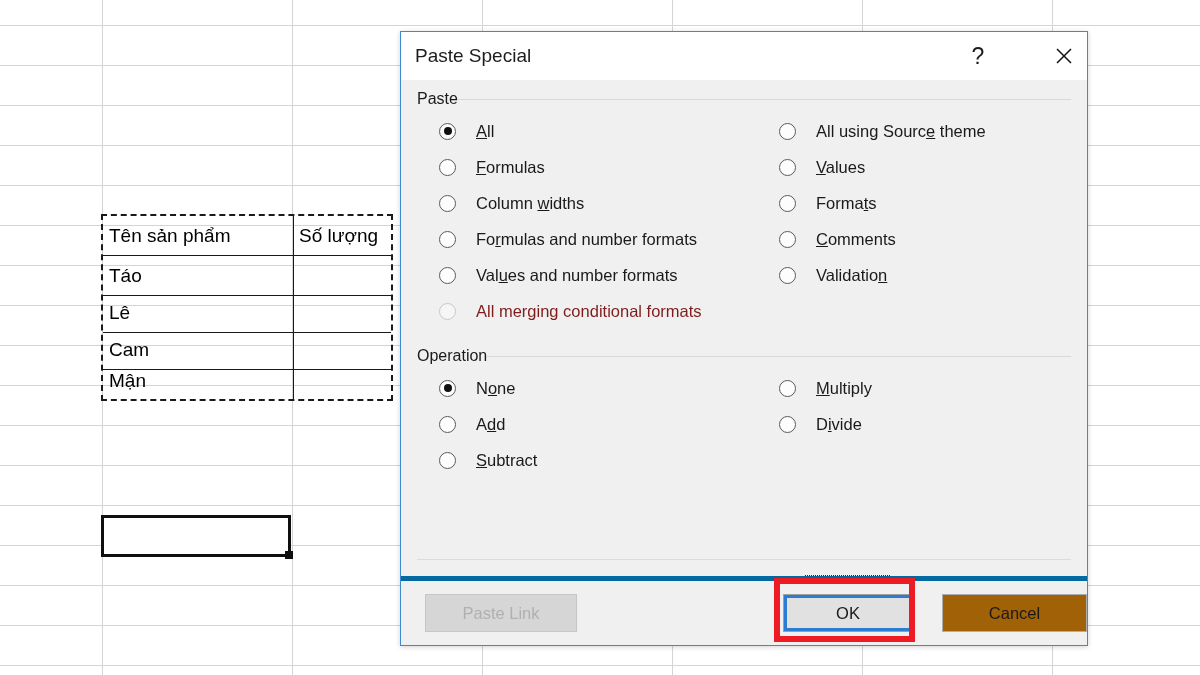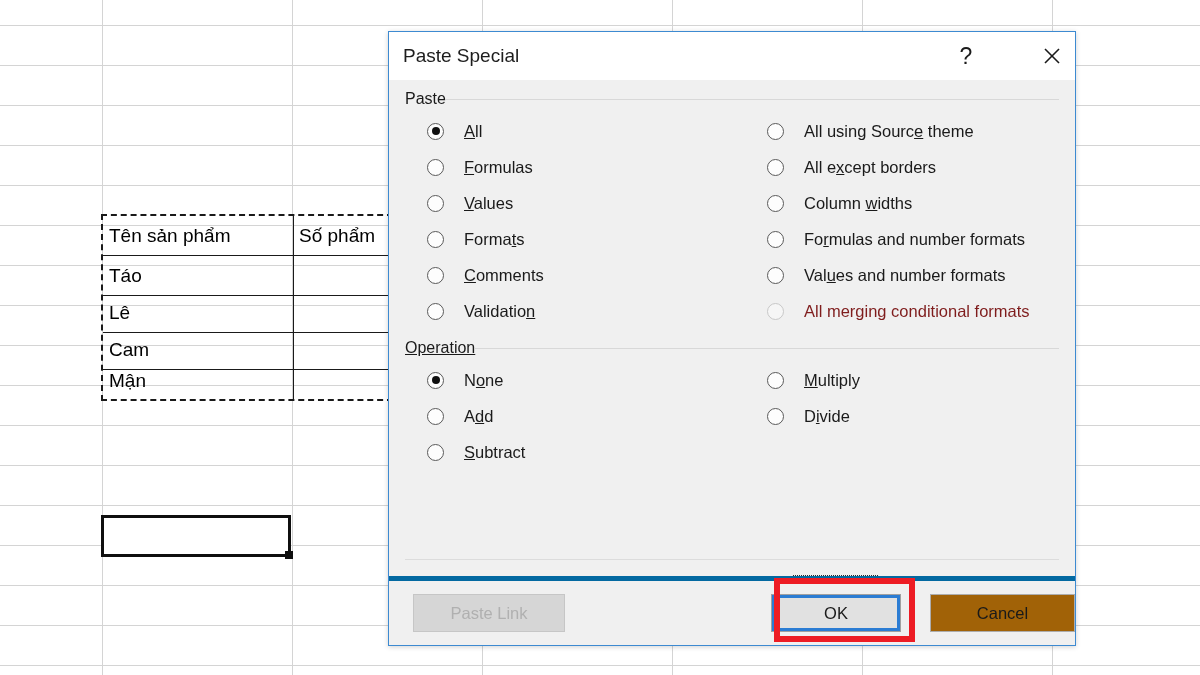--- a/index.html
+++ b/index.html
@@ -78,21 +78,21 @@
     right: -5px;
     bottom: -5px;
     width: 8px;
     height: 8px;
     background: #0f0f0f;
   }
 
   
   #dialog {
     position: absolute;
-    left: 388px;
+    left: 400px;
     top: 31px;
     width: 688px;
     height: 615px;
     background: #f0f0f0;
     border: 1px solid #3d8ad1;
     box-sizing: border-box;
     box-shadow: 0 1px 5px rgba(0,0,0,0.18);
     font-size: 15px;
     color: #1a1a1a;
   }
@@ -179,21 +179,21 @@
     content: "";
     position: absolute;
     left: 50%; top: 50%;
     width: 8px; height: 8px;
     margin: -4px 0 0 -4px;
     border-radius: 50%;
     background: #101010;
   }
   .radio.dis { border-color: #c8c8c8; background: #f6f6f6; }
 
-  #operation-head { margin-top: 10px; text-decoration: underline; }
+  #operation-head { margin-top: 18px; }
 
   .sep-line {
     position: absolute;
     left: 16px;
     right: 16px;
     height: 1px;
     background: #dcdcdc;
   }
   #sep-above-checks { top: 479px; }
 
@@ -299,21 +299,21 @@
 <div id="sheet">
 
   <div id="copy-range">
     <div class="rng-vline" style="left:190px"></div>
     <div class="rng-row" style="top:0px"></div>
     <div class="rng-row" style="top:40px"></div>
     <div class="rng-row" style="top:77px"></div>
     <div class="rng-row" style="top:114px"></div>
 
     <span class="cell-text" style="top:0px">Tên sản phẩm</span>
-    <span class="cell-text col2" style="top:0px">Số phẩm</span>
+    <span class="cell-text col2" style="top:0px">Số lượng</span>
 
     <span class="cell-text" style="top:40px">Táo</span>
     <span class="cell-text" style="top:77px">Lê</span>
     <span class="cell-text" style="top:114px">Cam</span>
     <span class="cell-text" style="top:145px">Mận</span>
   </div>
 
   <div id="active-cell">
     <span></span>
     <div class="fill-handle"></div>
@@ -348,24 +348,20 @@
         <div class="opt">
           <span class="radio"></span>
           <span class="lbl"><span>All using Sourc<u>e</u> theme</span></span>
         </div>
         <div class="opt">
           <span class="radio"></span>
           <span class="lbl"><span><u>F</u>ormulas</span></span>
         </div>
         <div class="opt">
           <span class="radio"></span>
-          <span class="lbl"><span>All e<u>x</u>cept borders</span></span>
-        </div>
-        <div class="opt">
-          <span class="radio"></span>
           <span class="lbl"><span><u>V</u>alues</span></span>
         </div>
         <div class="opt">
           <span class="radio"></span>
           <span class="lbl"><span>Column <u>w</u>idths</span></span>
         </div>
         <div class="opt">
           <span class="radio"></span>
           <span class="lbl"><span>Forma<u>t</u>s</span></span>
         </div>

